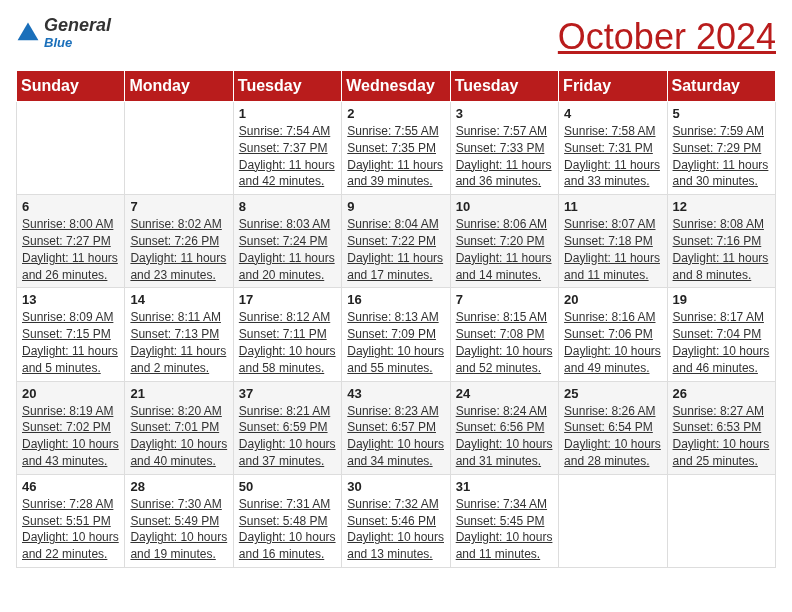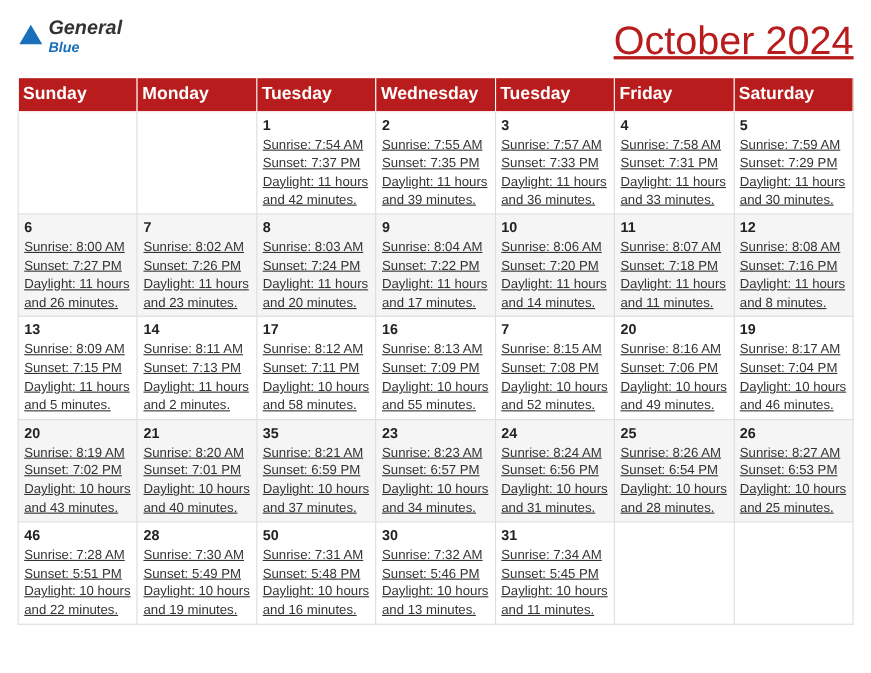--- a/index.html
+++ b/index.html
@@ -203,25 +203,25 @@
       <tr>
         <td>
           <div class="day-number">20</div>
           <div class="day-info">Sunrise: 8:19 AM<br>Sunset: 7:02 PM<br>Daylight: 10 hours and 43 minutes.</div>
         </td>
         <td>
           <div class="day-number">21</div>
           <div class="day-info">Sunrise: 8:20 AM<br>Sunset: 7:01 PM<br>Daylight: 10 hours and 40 minutes.</div>
         </td>
         <td>
-          <div class="day-number">35</div>
+          <div class="day-number">37</div>
           <div class="day-info">Sunrise: 8:21 AM<br>Sunset: 6:59 PM<br>Daylight: 10 hours and 37 minutes.</div>
         </td>
         <td>
-          <div class="day-number">23</div>
+          <div class="day-number">43</div>
           <div class="day-info">Sunrise: 8:23 AM<br>Sunset: 6:57 PM<br>Daylight: 10 hours and 34 minutes.</div>
         </td>
         <td>
           <div class="day-number">24</div>
           <div class="day-info">Sunrise: 8:24 AM<br>Sunset: 6:56 PM<br>Daylight: 10 hours and 31 minutes.</div>
         </td>
         <td>
           <div class="day-number">25</div>
           <div class="day-info">Sunrise: 8:26 AM<br>Sunset: 6:54 PM<br>Daylight: 10 hours and 28 minutes.</div>
         </td>

